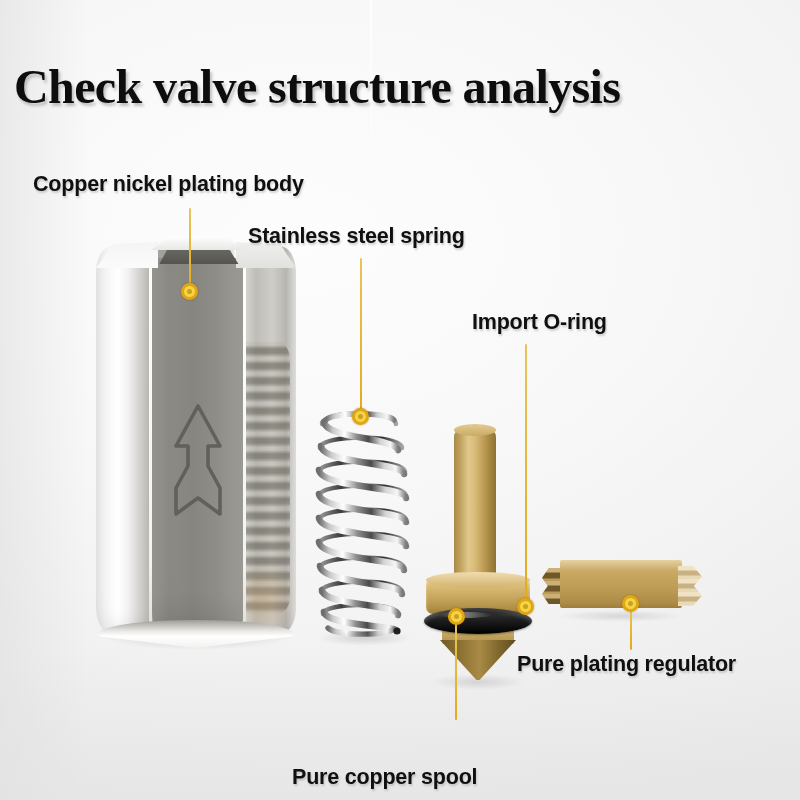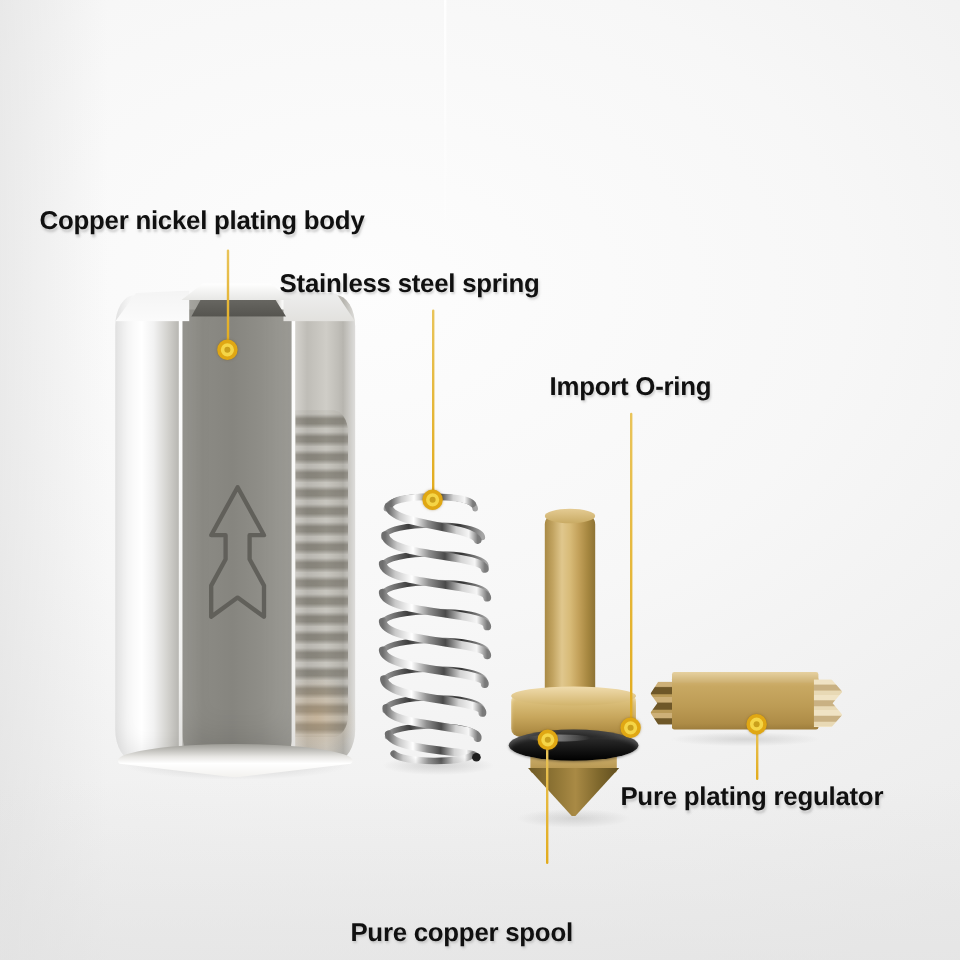--- a/index.html
+++ b/index.html
@@ -355,20 +355,21 @@
 </style>
 </head>
 <body>
 
 <div id="stage">
 
   <div class="bg-shade-l"></div>
   <div class="bg-shade-b"></div>
   <div class="bg-seam"></div>
 
+  <div class="title">Check valve structure analysis</div>
 
   <div class="body-wrap">
     <div class="body-shadow"></div>
     <div class="body-main"></div>
 
     <div class="threads"></div>
     <div class="warm-tint"></div>
 
     <div class="front-flat"></div>
 
@@ -463,24 +464,24 @@
     <div class="reg-body-top"></div>
     <div class="reg-thread-r"></div>
   </div>
 
   <div id="callout-layer">
       <div class="leader" style="left: 189px; top: 208px; height: 82px;"></div>
       <div class="dot" style="left: 181px; top: 283px;"></div>
       <div class="label" style="left: 33px; top: 172px; text-align: right;">Copper nickel plating body</div>
       <div class="leader" style="left: 360px; top: 258px; height: 158px;"></div>
       <div class="dot" style="left: 352px; top: 408px;"></div>
-      <div class="label" style="left: 233px; top: 224px;">Stainless steel spring</div>
+      <div class="label" style="left: 248px; top: 224px;">Stainless steel spring</div>
       <div class="leader" style="left: 525px; top: 344px; height: 260px;"></div>
       <div class="dot" style="left: 517px; top: 598px;"></div>
-      <div class="label" style="left: 458px; top: 310px;">Import O-ring</div>
+      <div class="label" style="left: 472px; top: 310px;">Import O-ring</div>
       <div class="leader" style="left: 455px; top: 622px; height: 98px;"></div>
       <div class="dot" style="left: 448px; top: 608px;"></div>
       <div class="label" style="left: 292px; top: 765px;">Pure copper spool</div>
       <div class="leader" style="left: 630px; top: 606px; height: 44px;"></div>
       <div class="dot" style="left: 622px; top: 595px;"></div>
       <div class="label" style="left: 517px; top: 652px;">Pure plating regulator</div>
     </div>
 
 </div>
 

